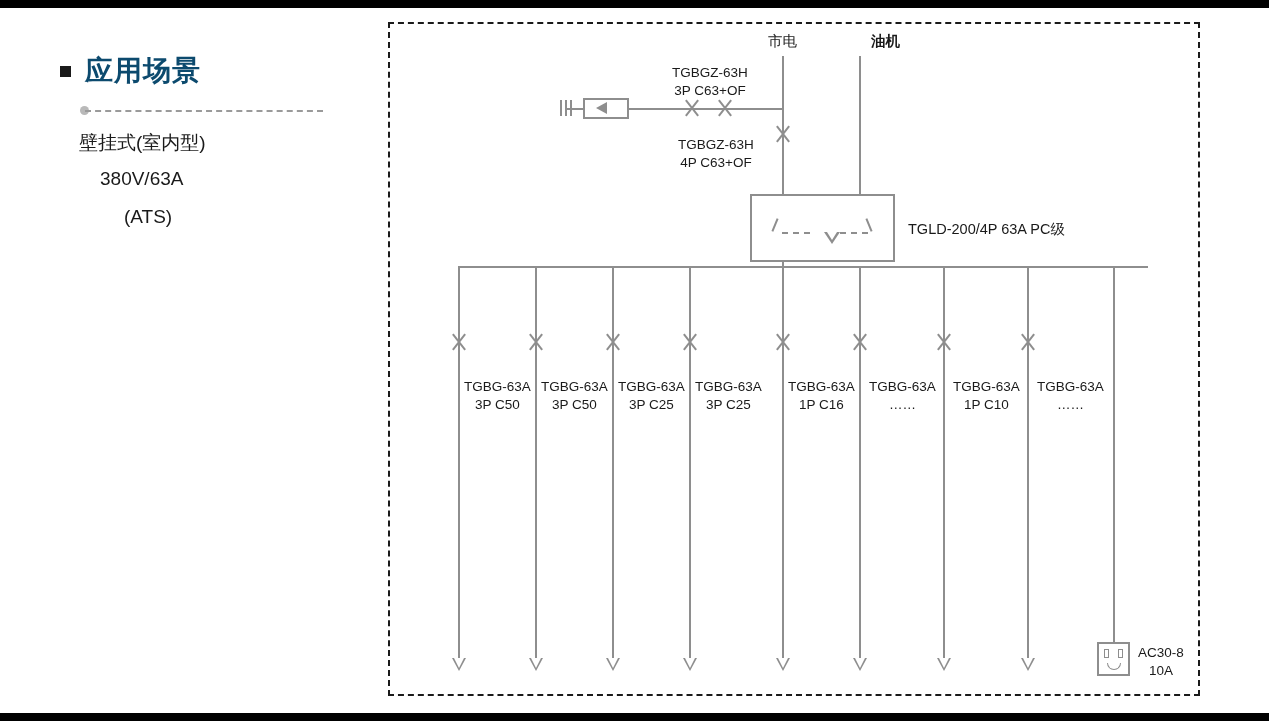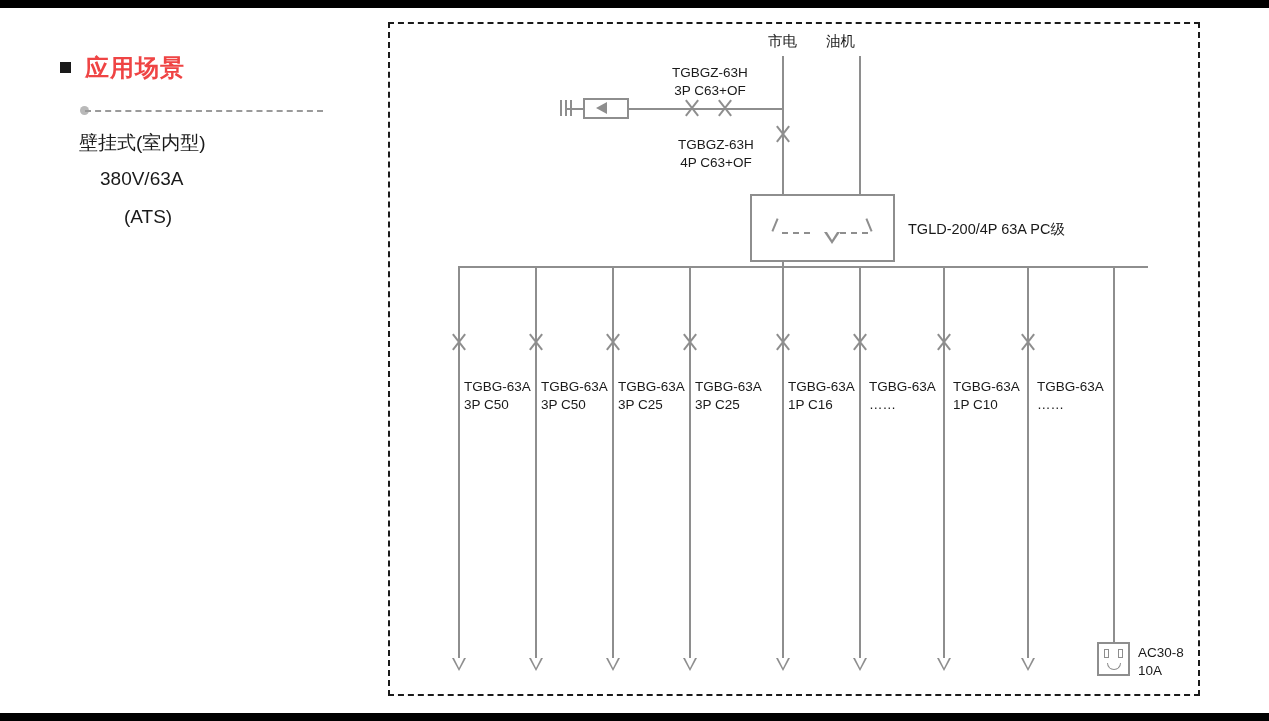--- a/index.html
+++ b/index.html
@@ -27,23 +27,23 @@
   .bar.bottom { bottom: 0; }
 
   
   #left-panel {
     position: absolute;
     left: 60px;
     top: 52px;
     width: 300px;
   }
   .section-title {
-    font-size: 24px;
+    font-size: 28px;
     font-weight: bold;
-    color: #ef4444;
+    color: #0c4a6e;
     letter-spacing: 1px;
     white-space: nowrap;
   }
   .section-title .marker {
     display: inline-block;
     width: 11px;
     height: 11px;
     background: #1a1a1a;
     margin-right: 14px;
     vertical-align: 3px;
@@ -91,20 +91,21 @@
     background: #8e8e8e;
   }
   .wire.v { width: 2px; }
   .wire.h { height: 2px; }
   .lbl {
     position: absolute;
     font-size: 13.5px;
     color: #1a1a1a;
     line-height: 1.35;
     white-space: nowrap;
+    text-align: center;
   }
   .lbl.cn { font-size: 14.5px; }
   .lbl.center { text-align: center; }
 
   
   .breaker {
     position: absolute;
     width: 16px;
     height: 16px;
   }
@@ -236,21 +237,21 @@
     <div id="divider-dot"></div>
     <div id="divider"></div>
     <div class="caption" id="cap0">壁挂式(室内型)</div>
     <div class="caption" id="cap1">380V/63A</div>
     <div class="caption" id="cap2">(ATS)</div>
   </div>
 
   <div id="diagram">
 
     <div class="lbl cn" style="left:378px; top:8px;">市电</div>
-    <div class="lbl cn" style="left:436px; top:8px;">油机</div>
+    <div class="lbl cn" style="left:481px; top:8px;font-weight:bold;">油机</div>
 
     <div class="wire v" style="left:392px; top:32px; height:52px;"></div>
 
     <div class="wire v" style="left:469px; top:32px; height:152px;"></div>
 
     <div class="wire h" style="left:176px; top:84px; width:218px;"></div>
 
     <div class="hatch" style="left:170px; top:76px; width:16px; height:16px;">
       <i style="left:0;"></i>
       <i style="left:5px;"></i>

